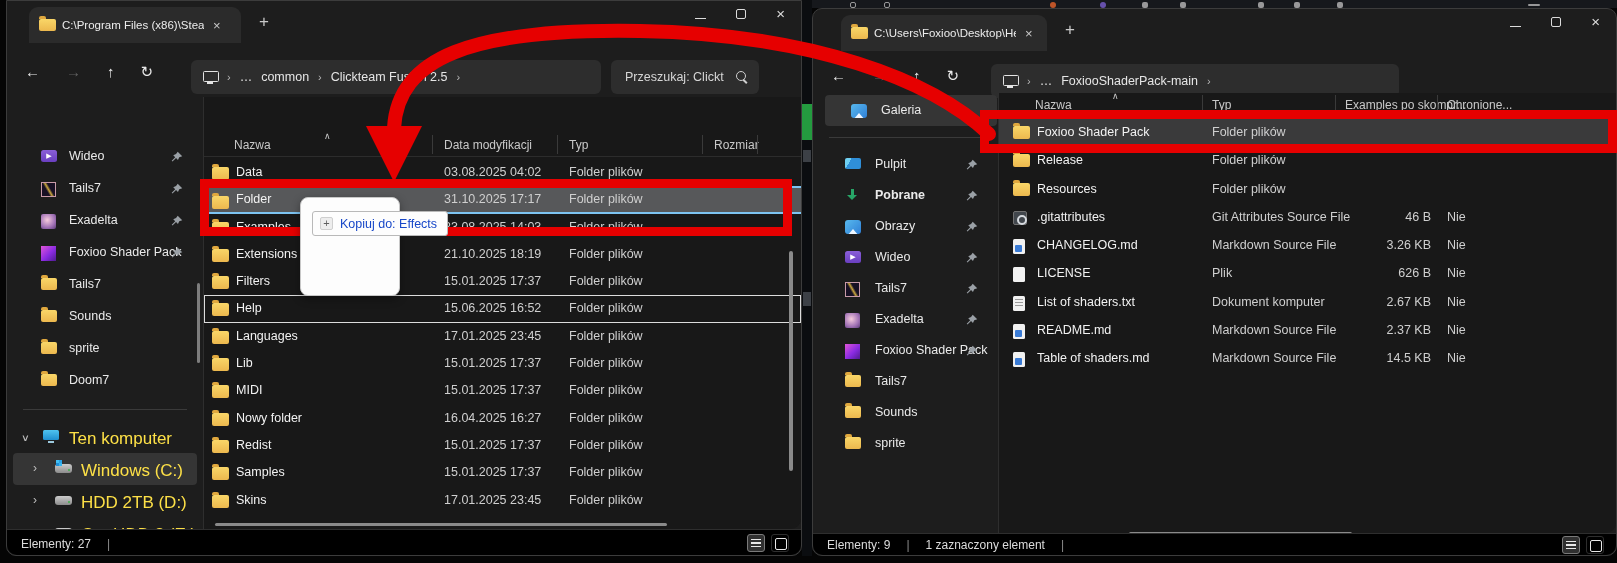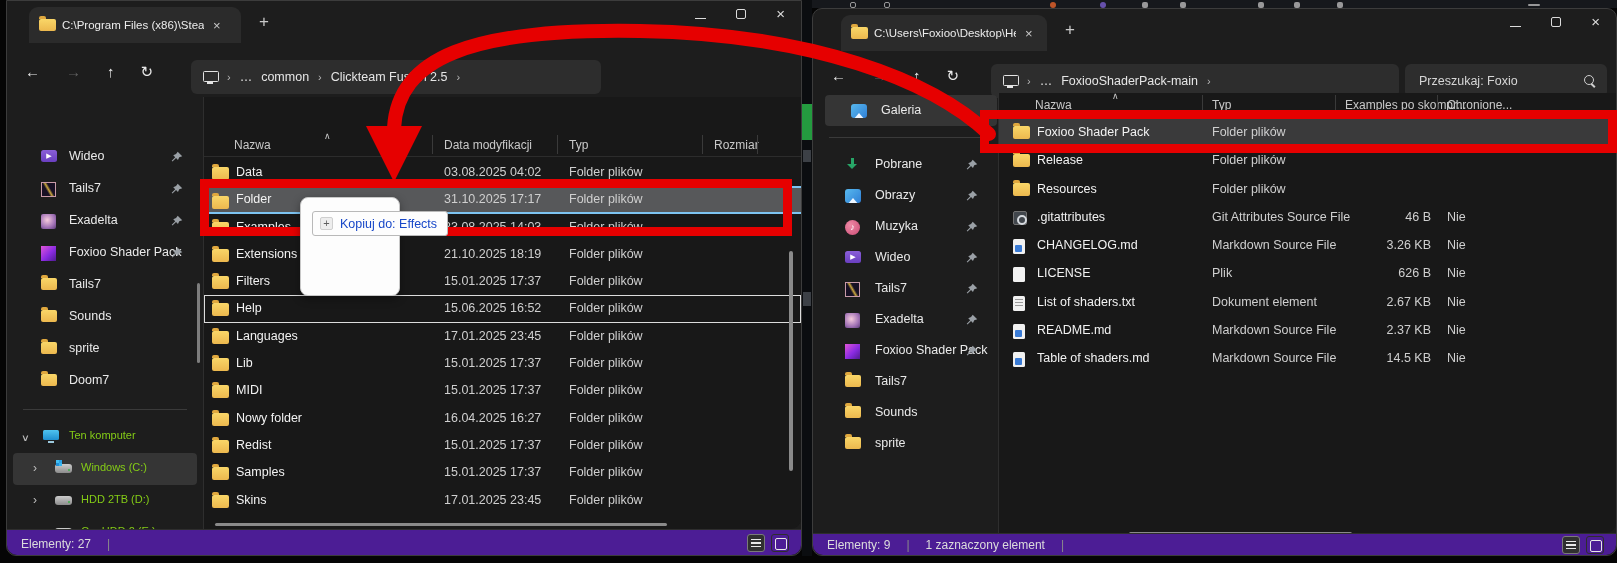--- a/index.html
+++ b/index.html
@@ -72,21 +72,21 @@
 
   
   .sb-item { position:relative; height:32px; margin:0 6px; border-radius:4px; }
   .sb-item .sb-icon { position:absolute; left:28px; top:9px; }
   .sb-item .sb-label { position:absolute; left:56px; top:8px; color:#eaeaea; font-size:12.5px; white-space:nowrap; }
   .sb-item .pin { position:absolute; right:14px; top:10px; }
   .sb-item.selected { background:#353535; }
   .tree-item { position:relative; height:32px; margin:0 6px; border-radius:4px; }
   .tree-item .tchev { position:absolute; color:#bdbdbd; font-size:12px; top:8px; }
   .tree-item .ticon { position:absolute; top:10px; }
-  .tree-item .tlabel { position:absolute; top:8px; color:#84cc16; font-size:11px; white-space:nowrap; }
+  .tree-item .tlabel { position:absolute; top:8px; color:#fde047; font-size:17px; white-space:nowrap; }
   .tree-item.lvl0 .tchev { left:8px; top:10px; transform:scaleY(.8); }
   .tree-item.lvl0 .ticon { left:30px; top:9px; }
   .tree-item.lvl0 .tlabel { left:56px; }
   .tree-item.lvl1 .tchev { left:20px; }
   .tree-item.lvl1 .ticon { left:42px; top:11px; }
   .tree-item.lvl1 .tlabel { left:68px; }
   .tree-item.selected { background:#353535; }
   .sb-divider { position:absolute; left:16px; right:16px; height:1px; background:#3a3a3a; }
   .sb-scroll { position:absolute; width:3px; background:#7d7d7d; border-radius:2px; }
 
@@ -113,21 +113,21 @@
   .rrow .cprot { left:448px; }
   .lrow.drop-target { background:#57585a; border-top:2px solid #7ec4f2; border-bottom:2px solid #7ec4f2; }
   .lrow.drop-target .cell { top:4px; }
   .lrow.focused { outline:1px solid #dcdcdc; outline-offset:-1px; }
   .rrow.selected { background:#3a3a3b; }
 
   .scroll-h { position:absolute; height:3px; background:#8a8a8a; border-radius:2px; }
   .scroll-v { position:absolute; width:4px; background:#8a8a8a; border-radius:2px; }
 
   
-  .statusbar { position:absolute; left:0; right:0; bottom:0; background:#4c1d95; border-top:1px solid #2e2e2e; color:#dcdcdc; font-size:12px; }
+  .statusbar { position:absolute; left:0; right:0; bottom:0; background:#000000; border-top:1px solid #2e2e2e; color:#dcdcdc; font-size:12px; }
   .statusbar .stext { position:absolute; left:14px; top:7px; display:flex; gap:16px; }
   .statusbar .sdiv { color:#8a8a8a; }
   .viewbtns { position:absolute; right:12px; top:4px; display:flex; gap:6px; }
   .vbtn { width:18px; height:18px; border:1px solid #2e2e2e; border-radius:3px; position:relative; }
   .vbtn.sel { border-color:#7a7a7a; background:#303030; }
   .vbtn-lines::after { content:""; position:absolute; left:3px; top:4px; width:10px; height:10px;
       background:repeating-linear-gradient(#e8e8e8 0 1.4px, transparent 1.4px 3.4px); }
   .vbtn-thumb::after { content:""; position:absolute; left:3px; top:3px; width:10px; height:10px; border:1.4px solid #e8e8e8; border-radius:2px; }
 
   
@@ -193,20 +193,24 @@
       </div>
       <div class="pill crumbs" style="left:184px; top:7px; width:410px;">
         <span class="icon-monitor"></span>
         <span class="crumb-sep">›</span>
         <span>…</span>
         <span>common</span>
         <span class="crumb-sep">›</span>
         <span>Clickteam Fusion 2.5</span>
         <span class="crumb-sep">›</span>
       </div>
+      <div class="pill searchpill" style="left:604px; top:7px; width:148px;">
+        <span>Przeszukaj: Clickt</span>
+        <span class="icon-mag"></span>
+      </div>
     </div>
 
     <div>
       <div style="position:absolute; left:0; top:140px; width:196px;">
 
           <div class="sb-item">
             <span class="sb-icon i-video"></span>
             <span class="sb-label">Wideo</span>
             <span class="pin on">
               <svg width="12" height="12" viewBox="0 0 16 16">
@@ -445,65 +449,61 @@
         <span>↑</span>
         <span>↻</span>
       </div>
       <div class="pill crumbs" style="left:178px; top:7px; width:408px;">
         <span class="icon-monitor"></span>
         <span class="crumb-sep">›</span>
         <span>…</span>
         <span>FoxiooShaderPack-main</span>
         <span class="crumb-sep">›</span>
       </div>
-      <div class="pill searchpill" style="left:592px; top:7px; width:202px;">
-        <span>Przeszukaj: Foxio</span>
-        <span class="icon-mag"></span>
-      </div>
     </div>
 
     <div>
       <div class="sb-item selected" style="position:absolute; left:6px; top:86px; width:172px; height:31px;">
         <span class="sb-icon i-gallery" style="left:26px;"></span>
         <span class="sb-label">Galeria</span>
       </div>
       <div class="sb-divider" style="top:128px; width:153px;"></div>
       <div style="position:absolute; left:0; top:140px; width:185px;">
 
-
-          <div class="sb-item" style="height:31px;">
+          <div class="sb-item" style="height:31px;">
+            <span class="sb-icon i-desktop" style="left:26px;"></span>
+            <span class="sb-label">Pulpit</span>
+            <span class="pin on">
+              <svg width="12" height="12" viewBox="0 0 16 16">
+                <path fill="#9aa0a6" d="M9 1l6 6-4 1.3-1.7 3.7-2.6-2.6L2 14l-1-1 4.6-4.7L3 5.7 6.7 4z"></path>
+              </svg>
+            </span>
+          </div>
+
+          <div class="sb-item" style="height:31px;font-weight:bold;">
             <span class="sb-icon i-downloads" style="left:26px;"></span>
             <span class="sb-label">Pobrane</span>
             <span class="pin on">
               <svg width="12" height="12" viewBox="0 0 16 16">
                 <path fill="#9aa0a6" d="M9 1l6 6-4 1.3-1.7 3.7-2.6-2.6L2 14l-1-1 4.6-4.7L3 5.7 6.7 4z"></path>
               </svg>
             </span>
           </div>
 
 
           <div class="sb-item" style="height:31px;">
             <span class="sb-icon i-pics" style="left:26px;"></span>
             <span class="sb-label">Obrazy</span>
             <span class="pin on">
               <svg width="12" height="12" viewBox="0 0 16 16">
                 <path fill="#9aa0a6" d="M9 1l6 6-4 1.3-1.7 3.7-2.6-2.6L2 14l-1-1 4.6-4.7L3 5.7 6.7 4z"></path>
               </svg>
             </span>
           </div>
 
-          <div class="sb-item" style="height:31px;">
-            <span class="sb-icon i-music" style="left:26px;"></span>
-            <span class="sb-label">Muzyka</span>
-            <span class="pin on">
-              <svg width="12" height="12" viewBox="0 0 16 16">
-                <path fill="#9aa0a6" d="M9 1l6 6-4 1.3-1.7 3.7-2.6-2.6L2 14l-1-1 4.6-4.7L3 5.7 6.7 4z"></path>
-              </svg>
-            </span>
-          </div>
 
           <div class="sb-item" style="height:31px;">
             <span class="sb-icon i-video" style="left:26px;"></span>
             <span class="sb-label">Wideo</span>
             <span class="pin on">
               <svg width="12" height="12" viewBox="0 0 16 16">
                 <path fill="#9aa0a6" d="M9 1l6 6-4 1.3-1.7 3.7-2.6-2.6L2 14l-1-1 4.6-4.7L3 5.7 6.7 4z"></path>
               </svg>
             </span>
           </div>
@@ -615,21 +615,21 @@
             <span class="ficon page i-file"></span>
             <span class="cell cname">LICENSE</span>
             <span class="cell ctype">Plik</span>
             <span class="cell csize">626 B</span>
             <span class="cell cprot">Nie</span>
           </div>
 
           <div class="rrow">
             <span class="ficon page i-txt"></span>
             <span class="cell cname">List of shaders.txt</span>
-            <span class="cell ctype">Dokument element</span>
+            <span class="cell ctype">Dokument komputer</span>
             <span class="cell csize">2.67 KB</span>
             <span class="cell cprot">Nie</span>
           </div>
 
           <div class="rrow">
             <span class="ficon page i-md"></span>
             <span class="cell cname">README.md</span>
             <span class="cell ctype">Markdown Source File</span>
             <span class="cell csize">2.37 KB</span>
             <span class="cell cprot">Nie</span>

